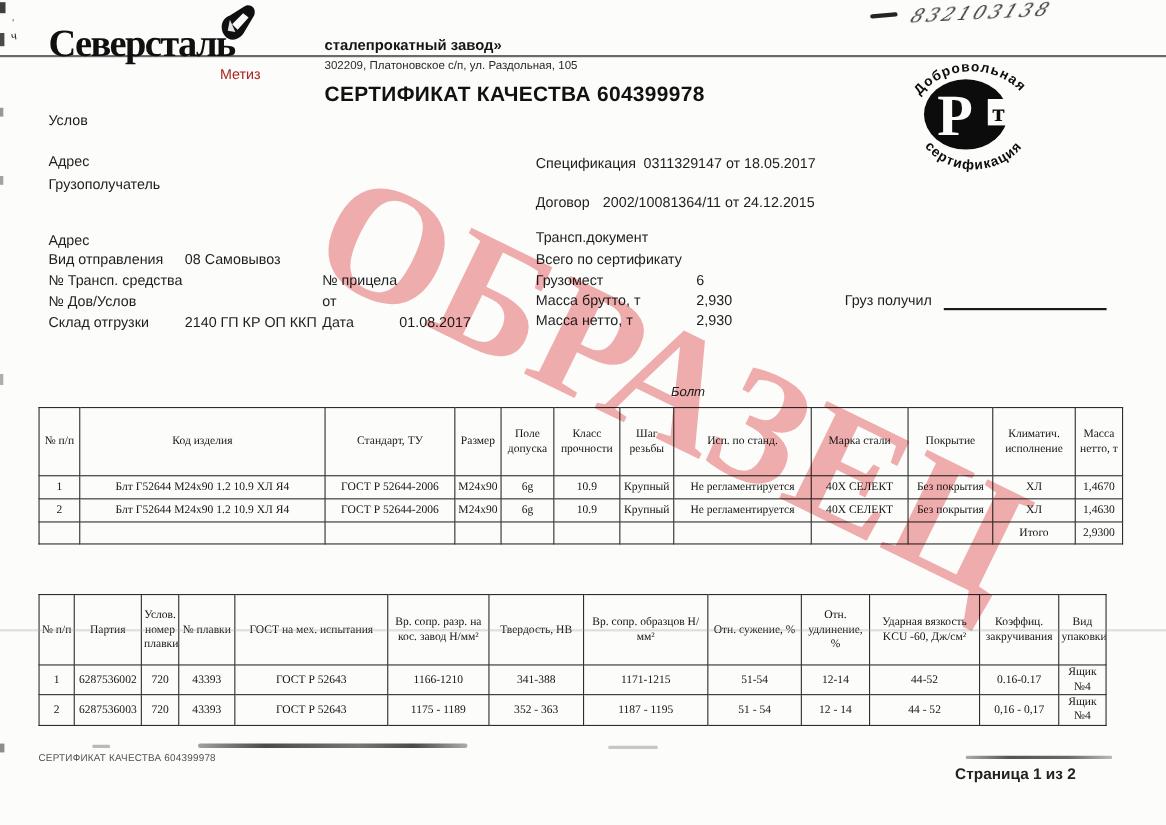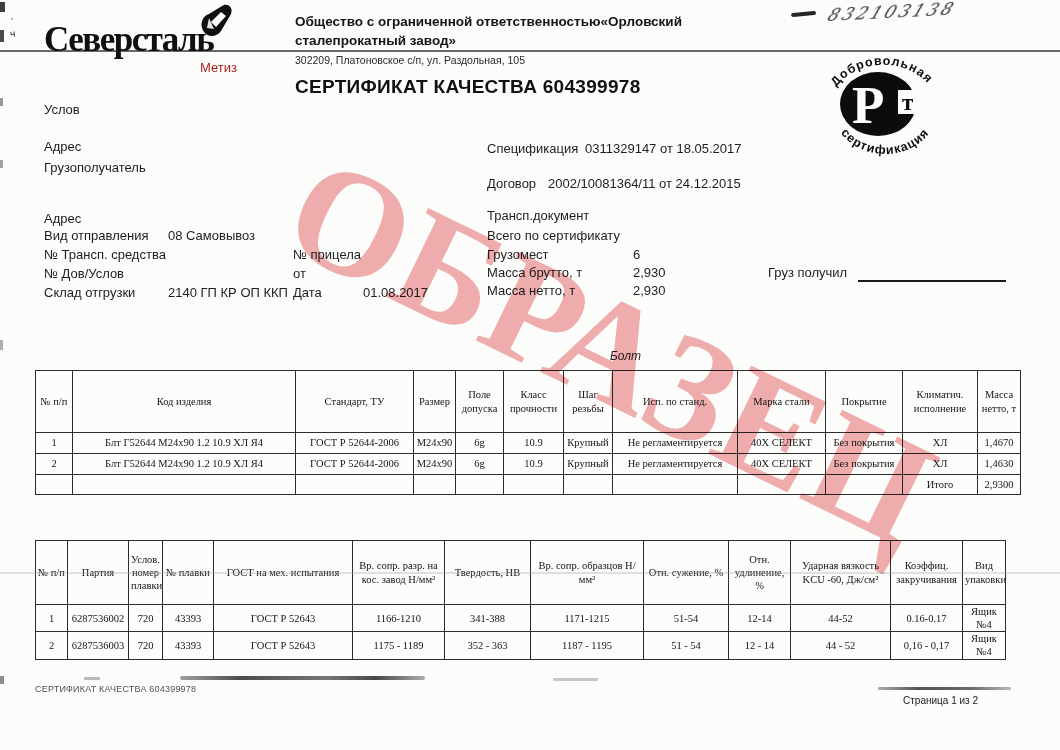--- a/index.html
+++ b/index.html
@@ -33,21 +33,21 @@
     font-weight:400;text-align:center;vertical-align:middle;padding:0 2px;line-height:1.25;
     color:#151515;overflow:hidden;
   }
   .tbl-title{position:absolute;font-size:12px;color:#222;z-index:2;}
   #t1{left:35px;top:370px;width:985px;}
   #t2{left:35px;top:540px;width:970px;}
   .t1-title{left:610px;top:349px;font-style:italic;}
   .t2-title{left:35px;top:518px;width:970px;text-align:center;}
   
   .footer-doc{position:absolute;left:35px;top:684px;font-size:9px;letter-spacing:.2px;color:#333;opacity:.85;}
-  .footer-page{position:absolute;right:82px;top:695px;font-size:10px;color:#222;}
+  .footer-page{position:absolute;right:82px;top:695px;font-size:14px;color:#222;font-weight:bold;}
   
   .watermark{
     position:absolute;left:612px;top:350px;transform:translate(-50%,-50%) rotate(26deg);
     font-family:"Liberation Serif",serif;font-weight:700;font-size:150px;letter-spacing:1px;
     color:#e45f5f;opacity:.5;mix-blend-mode:multiply;white-space:nowrap;z-index:40;
     pointer-events:none;line-height:1;
   }
   
   .artifact{position:absolute;pointer-events:none;}
   .smudge1{left:180px;top:676px;width:245px;height:4px;border-radius:2px;opacity:.8;
@@ -86,21 +86,21 @@
 
   <svg class="brand-icon" width="36" height="34" viewBox="0 0 36 34">
     <path fill="#101010" d="M27 1 C33 0 36 5 34 10 L24 27 C20 33 11 34 7 28 C2 21 5 12 12 10 L25 2 Z"></path>
     <path fill="#fcfcfb" d="M24 8 L29 12 L19 23 L14 18 Z"></path>
     <path fill="#fcfcfb" d="M12 14 L17 25 L10 24 Z" opacity=".9"></path>
   </svg>
   <div class="brand-text">Северсталь</div>
   <div class="brand-sub">Метиз</div>
 
   <div class="company">
-    <span>Общество с ограниченной ответственностью«Орловский</span><br>
+    <br>
     <span>сталепрокатный завод»</span>
   </div>
   <div class="address">302209, Платоновское с/п, ул. Раздольная, 105</div>
   <div class="doc-title">СЕРТИФИКАТ КАЧЕСТВА 604399978</div>
 
   <div class="hand-dash"></div>
   <div class="handwriting">832103138</div>
 
   <svg class="stamp" width="142" height="114" viewBox="0 0 142 114">
     <defs>

